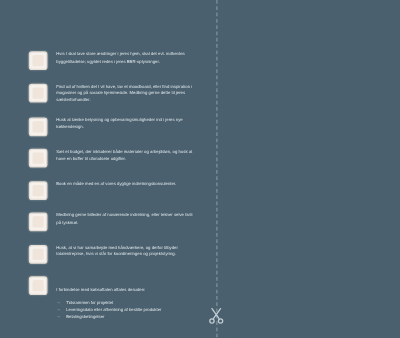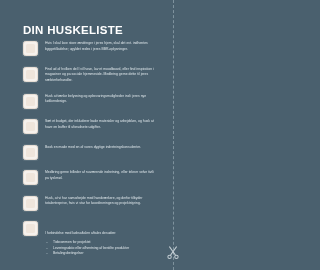--- a/index.html
+++ b/index.html
@@ -121,21 +121,20 @@
 
   <div class="scissors">
     <svg viewBox="0 0 24 28" fill="none" stroke="currentColor" stroke-width="1.8" stroke-linecap="round" stroke-linejoin="round">
       <line x1="6" y1="5" x2="16" y2="19"></line>
       <line x1="18" y1="5" x2="8" y2="19"></line>
       <circle cx="6" cy="22.5" r="3"></circle>
       <circle cx="18" cy="22.5" r="3"></circle>
     </svg>
   </div>
 
-  <h1 class="title">DIN HUSKELISTE</h1>
 
   <ul class="list">
 
     <li class="item">
       <span class="checkbox"></span>
       <span class="item-text">Hvis I skal lave store ændringer i jeres hjem, skal det evt. indhentes byggetilladelse; ugyldet redes i jeres BBR-oplysninger.</span>
     </li>
 
     <li class="item">
       <span class="checkbox"></span>

